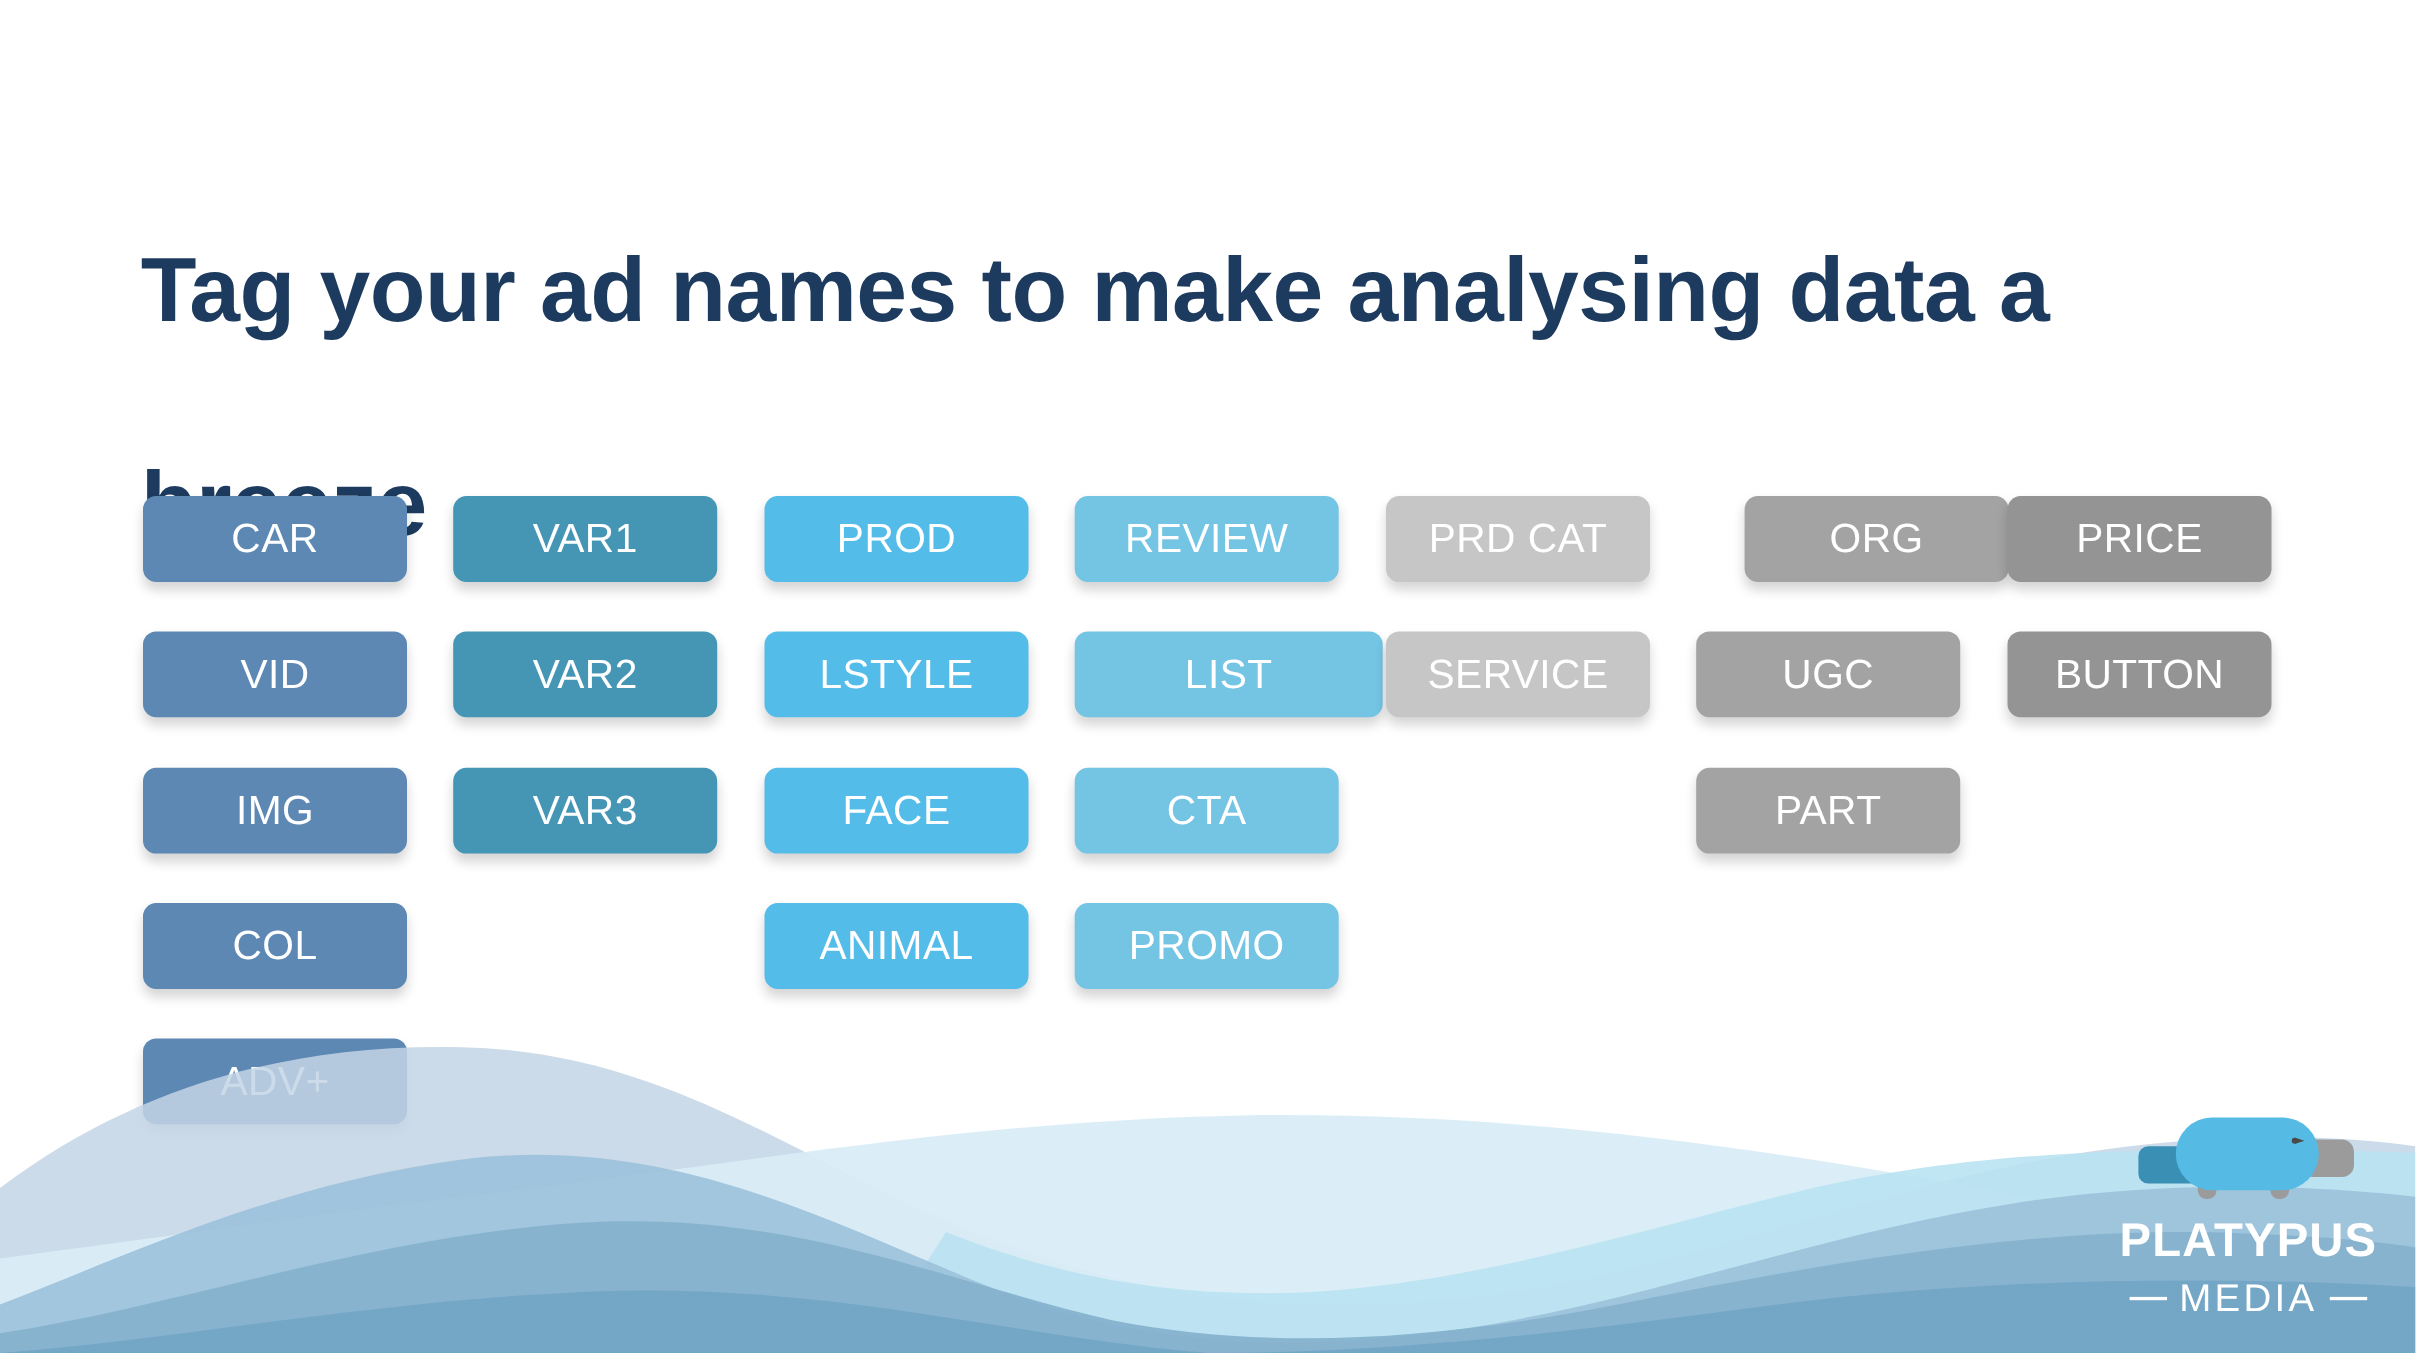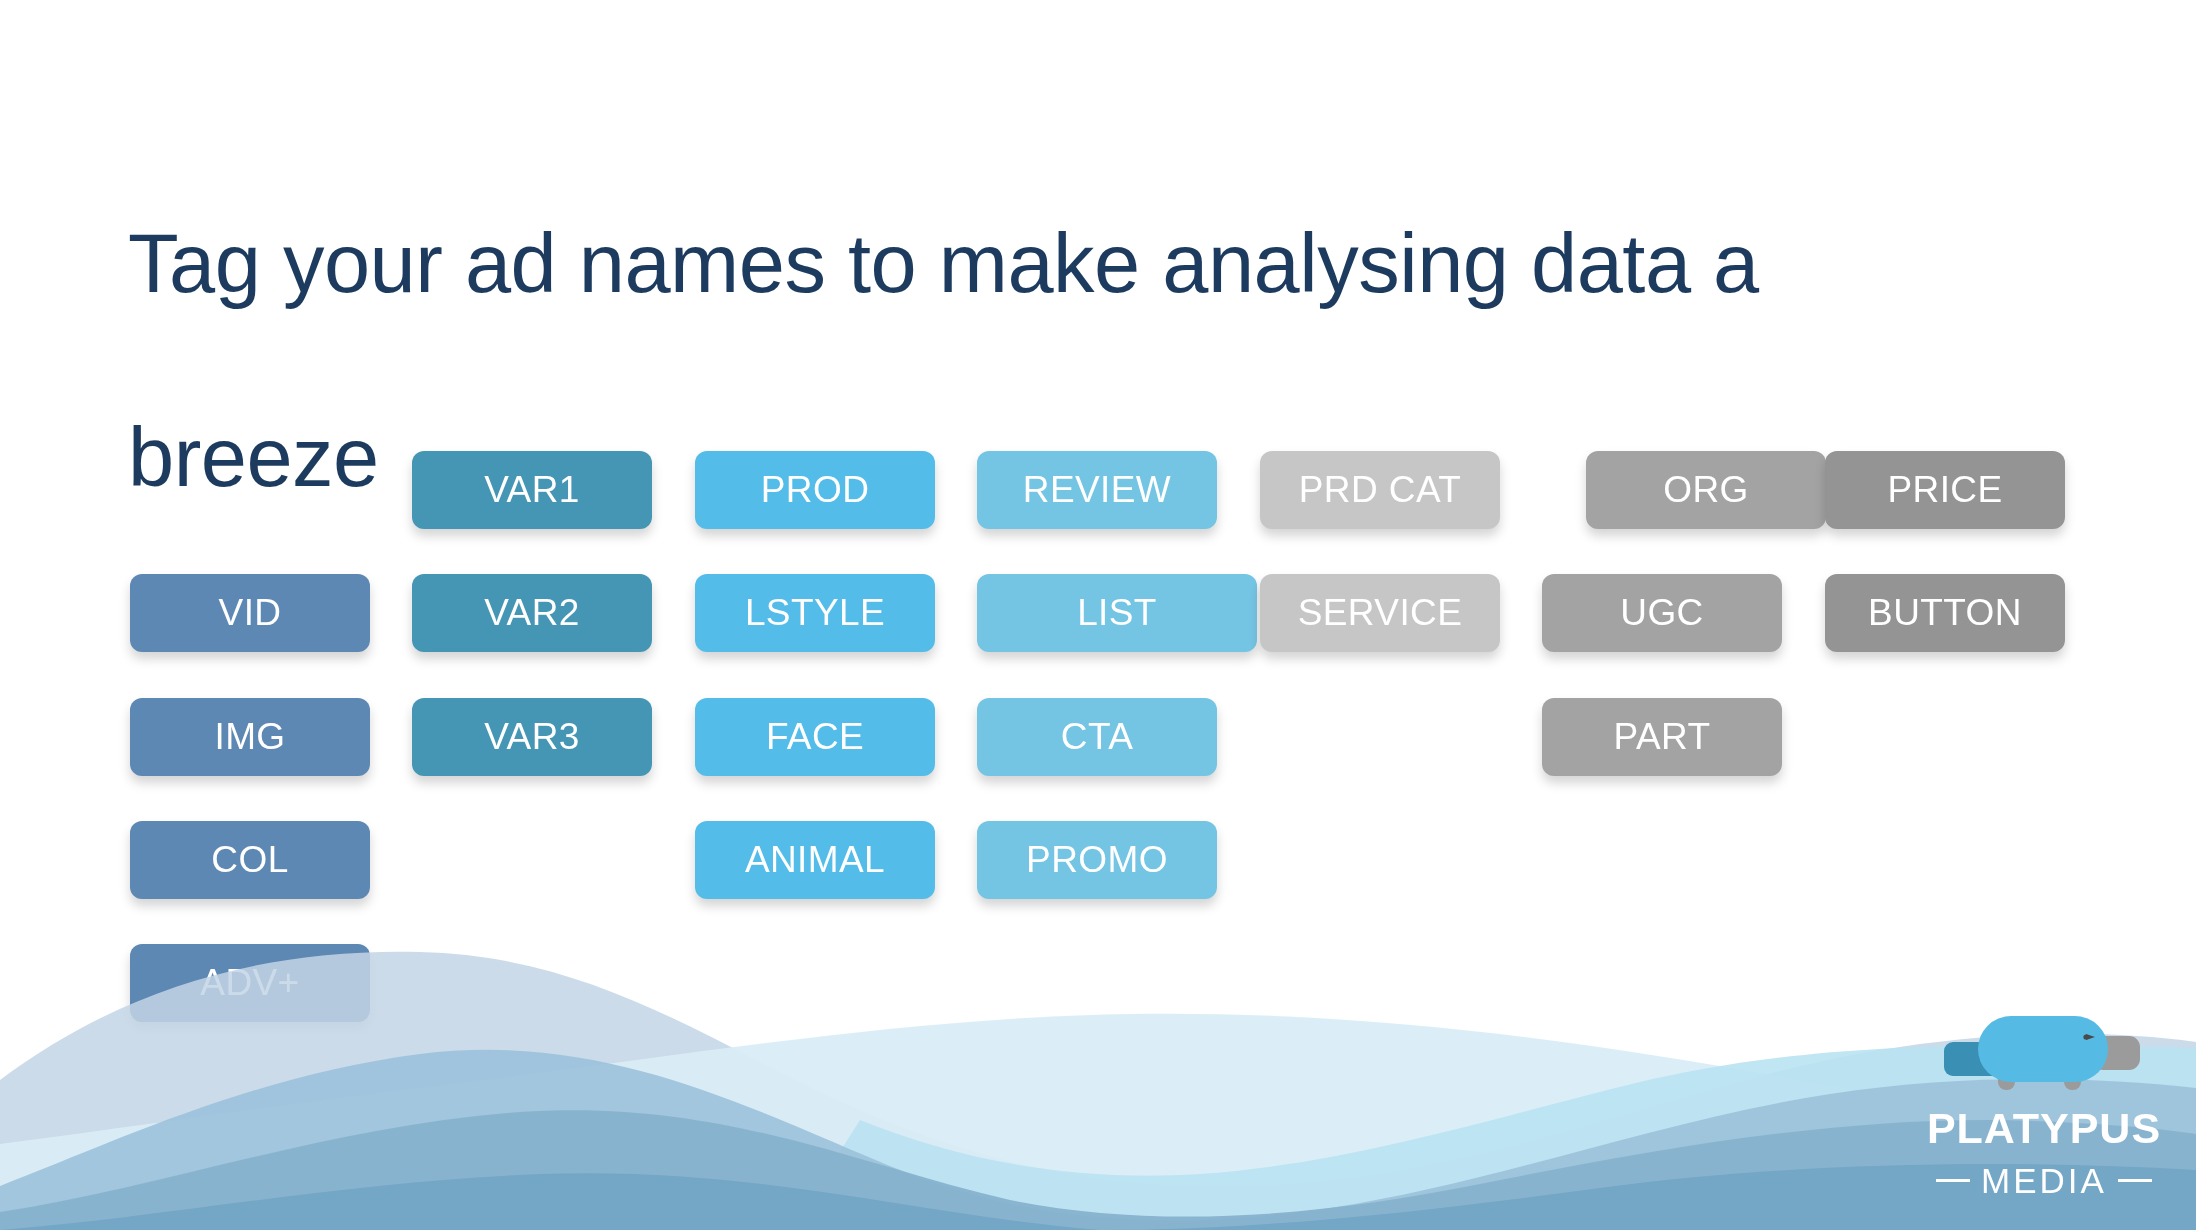--- a/index.html
+++ b/index.html
@@ -22,21 +22,21 @@
   .title {
     position: absolute;
     left: 128px;
     top: 118px;
     width: 1900px;
     font-family: "Liberation Sans", sans-serif;
     font-size: 83px;
     line-height: 1.17;
     letter-spacing: -0.5px;
     color: #1d3b5e;
-    font-weight: 400;
+    font-weight: 700;
     white-space: pre-line;
   }
 
   
   .grid {
     position: absolute;
     left: 0;
     top: 0;
     width: 2196px;
     height: 1230px;
@@ -125,20 +125,23 @@
 <body>
 
 <div class="slide">
 
   <div class="title">
     <span>Tag your ad names to make analysing data a</span><br>
     <span>breeze</span>
   </div>
 
   <div class="grid" id="pill-grid">
+      <div class="pill" style="left: 130px; top: 451px; width: 240px; background: rgb(93, 136, 179);">
+        <span>CAR</span>
+      </div>
       <div class="pill" style="left: 130px; top: 574px; width: 240px; background: rgb(93, 136, 179);">
         <span>VID</span>
       </div>
       <div class="pill" style="left: 130px; top: 698px; width: 240px; background: rgb(93, 136, 179);">
         <span>IMG</span>
       </div>
       <div class="pill" style="left: 130px; top: 821px; width: 240px; background: rgb(93, 136, 179);">
         <span>COL</span>
       </div>
       <div class="pill" style="left: 130px; top: 944px; width: 240px; background: rgb(93, 136, 179);">

